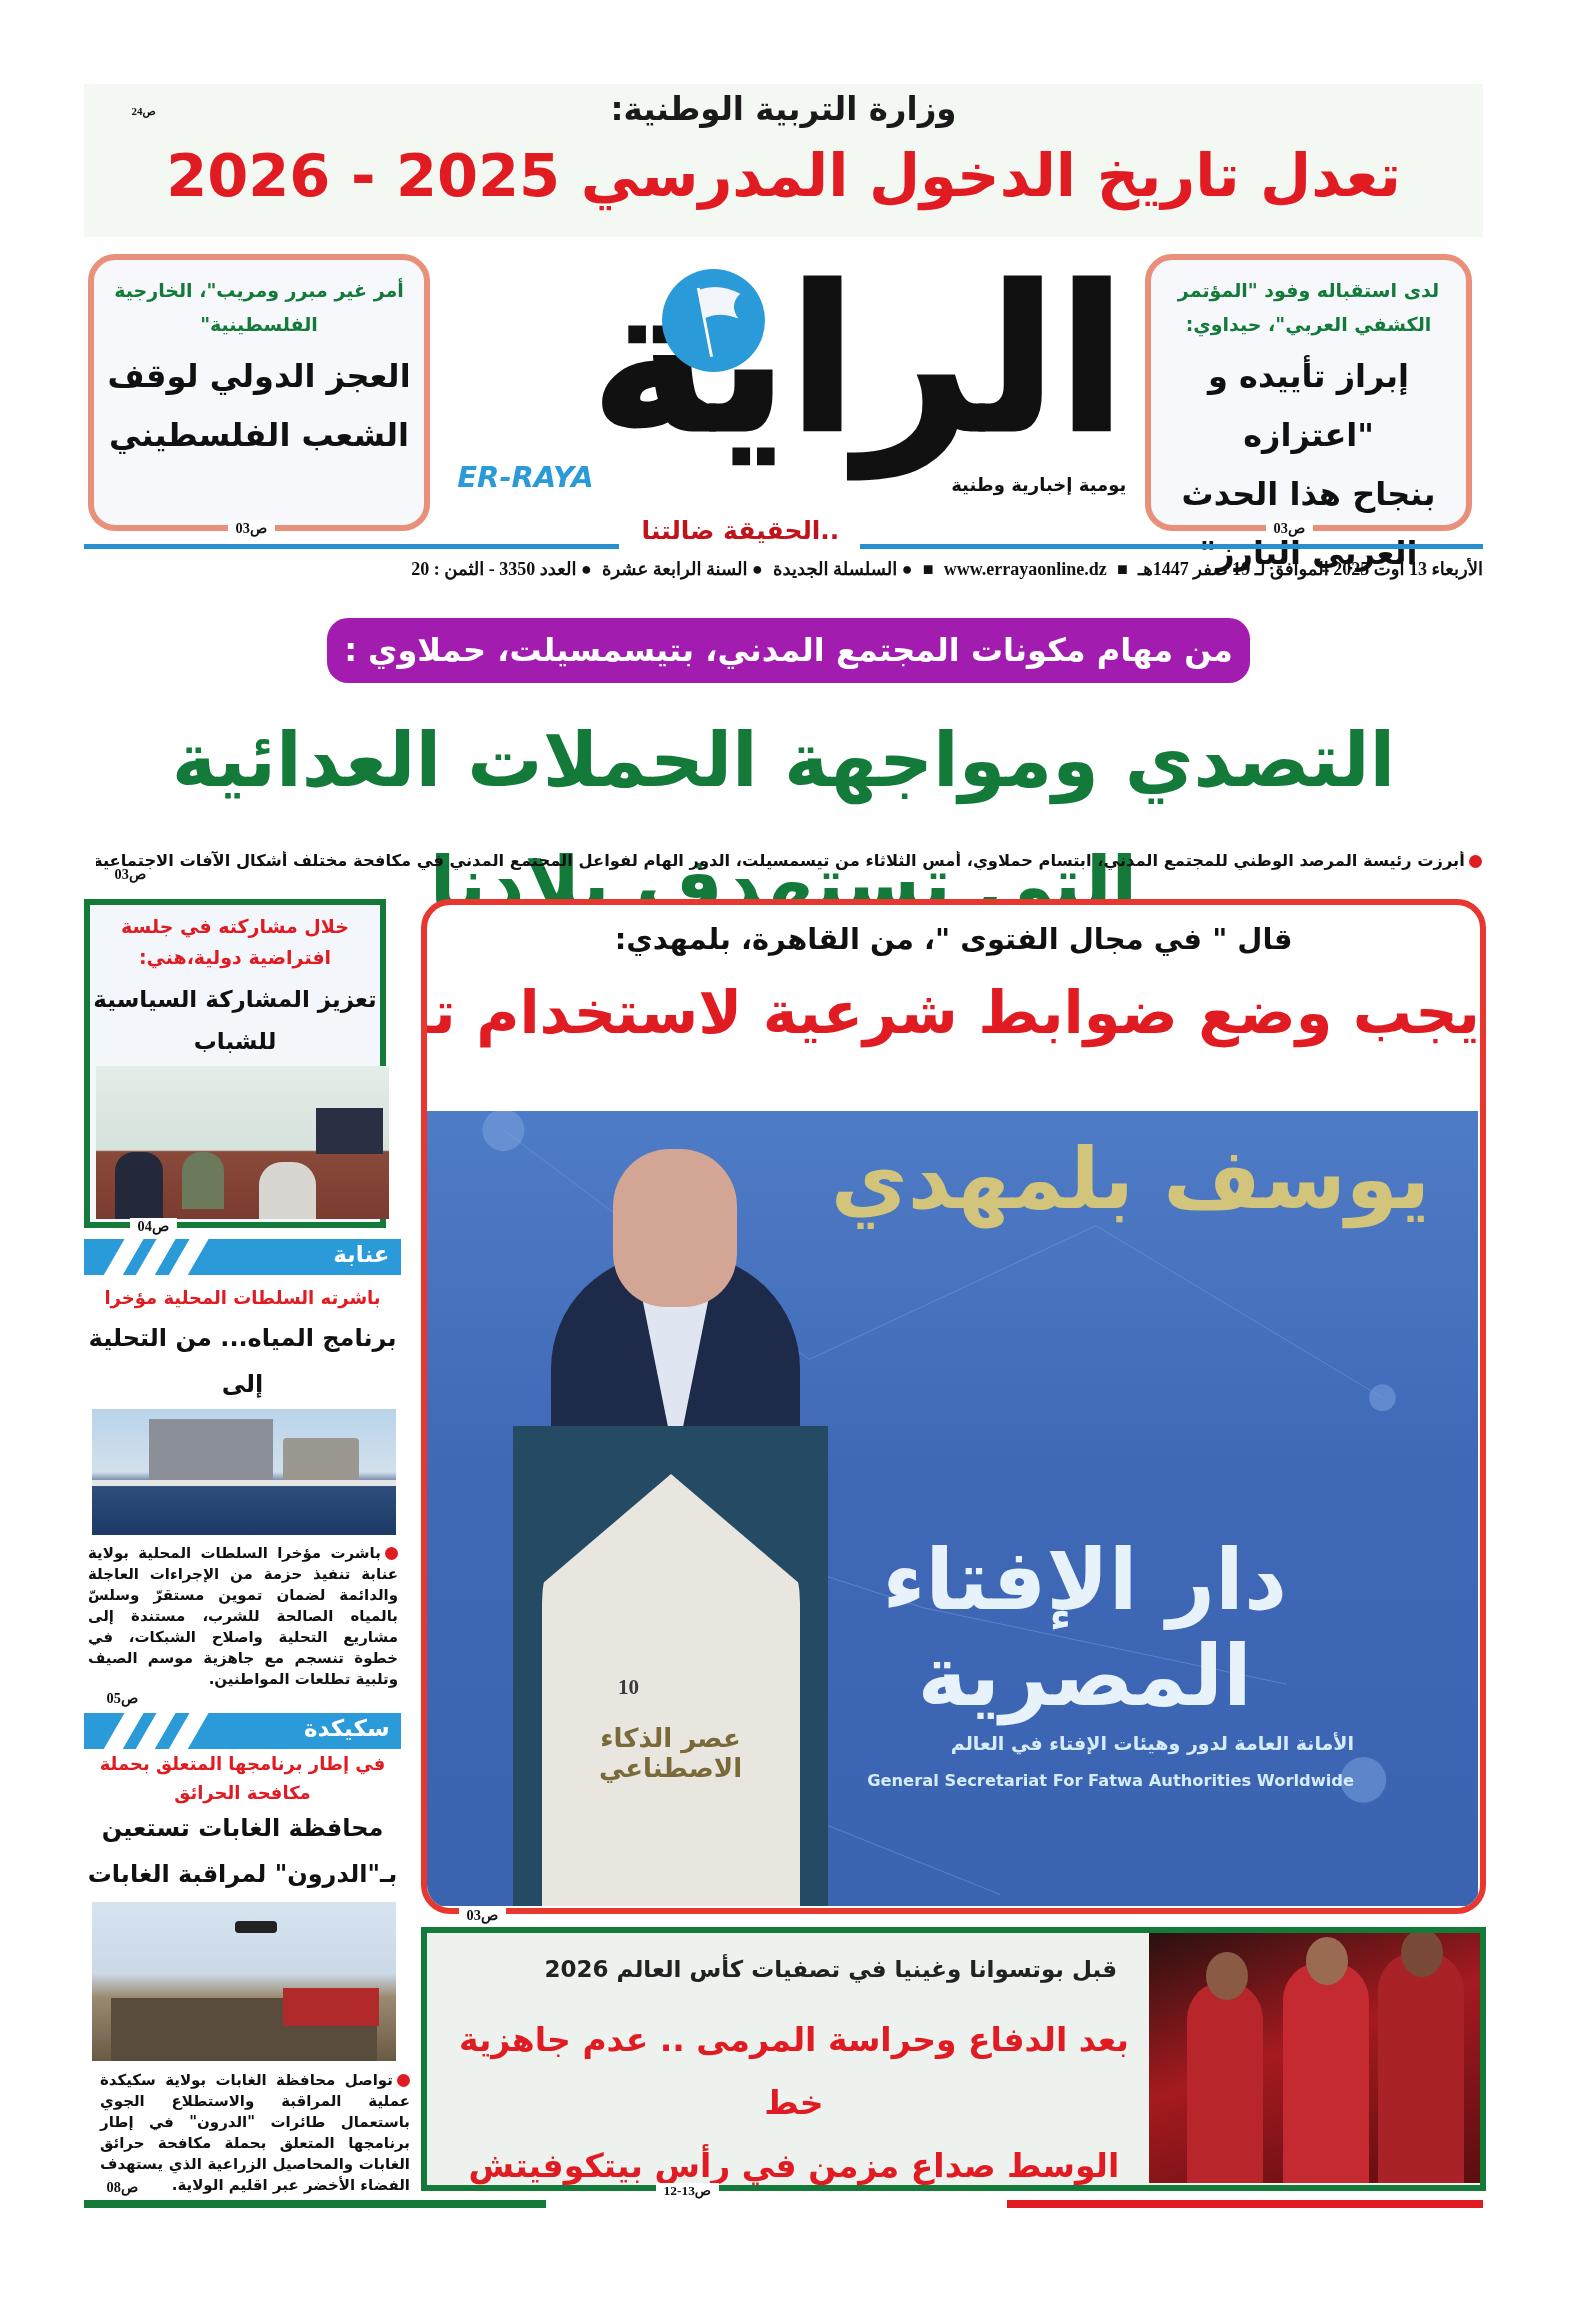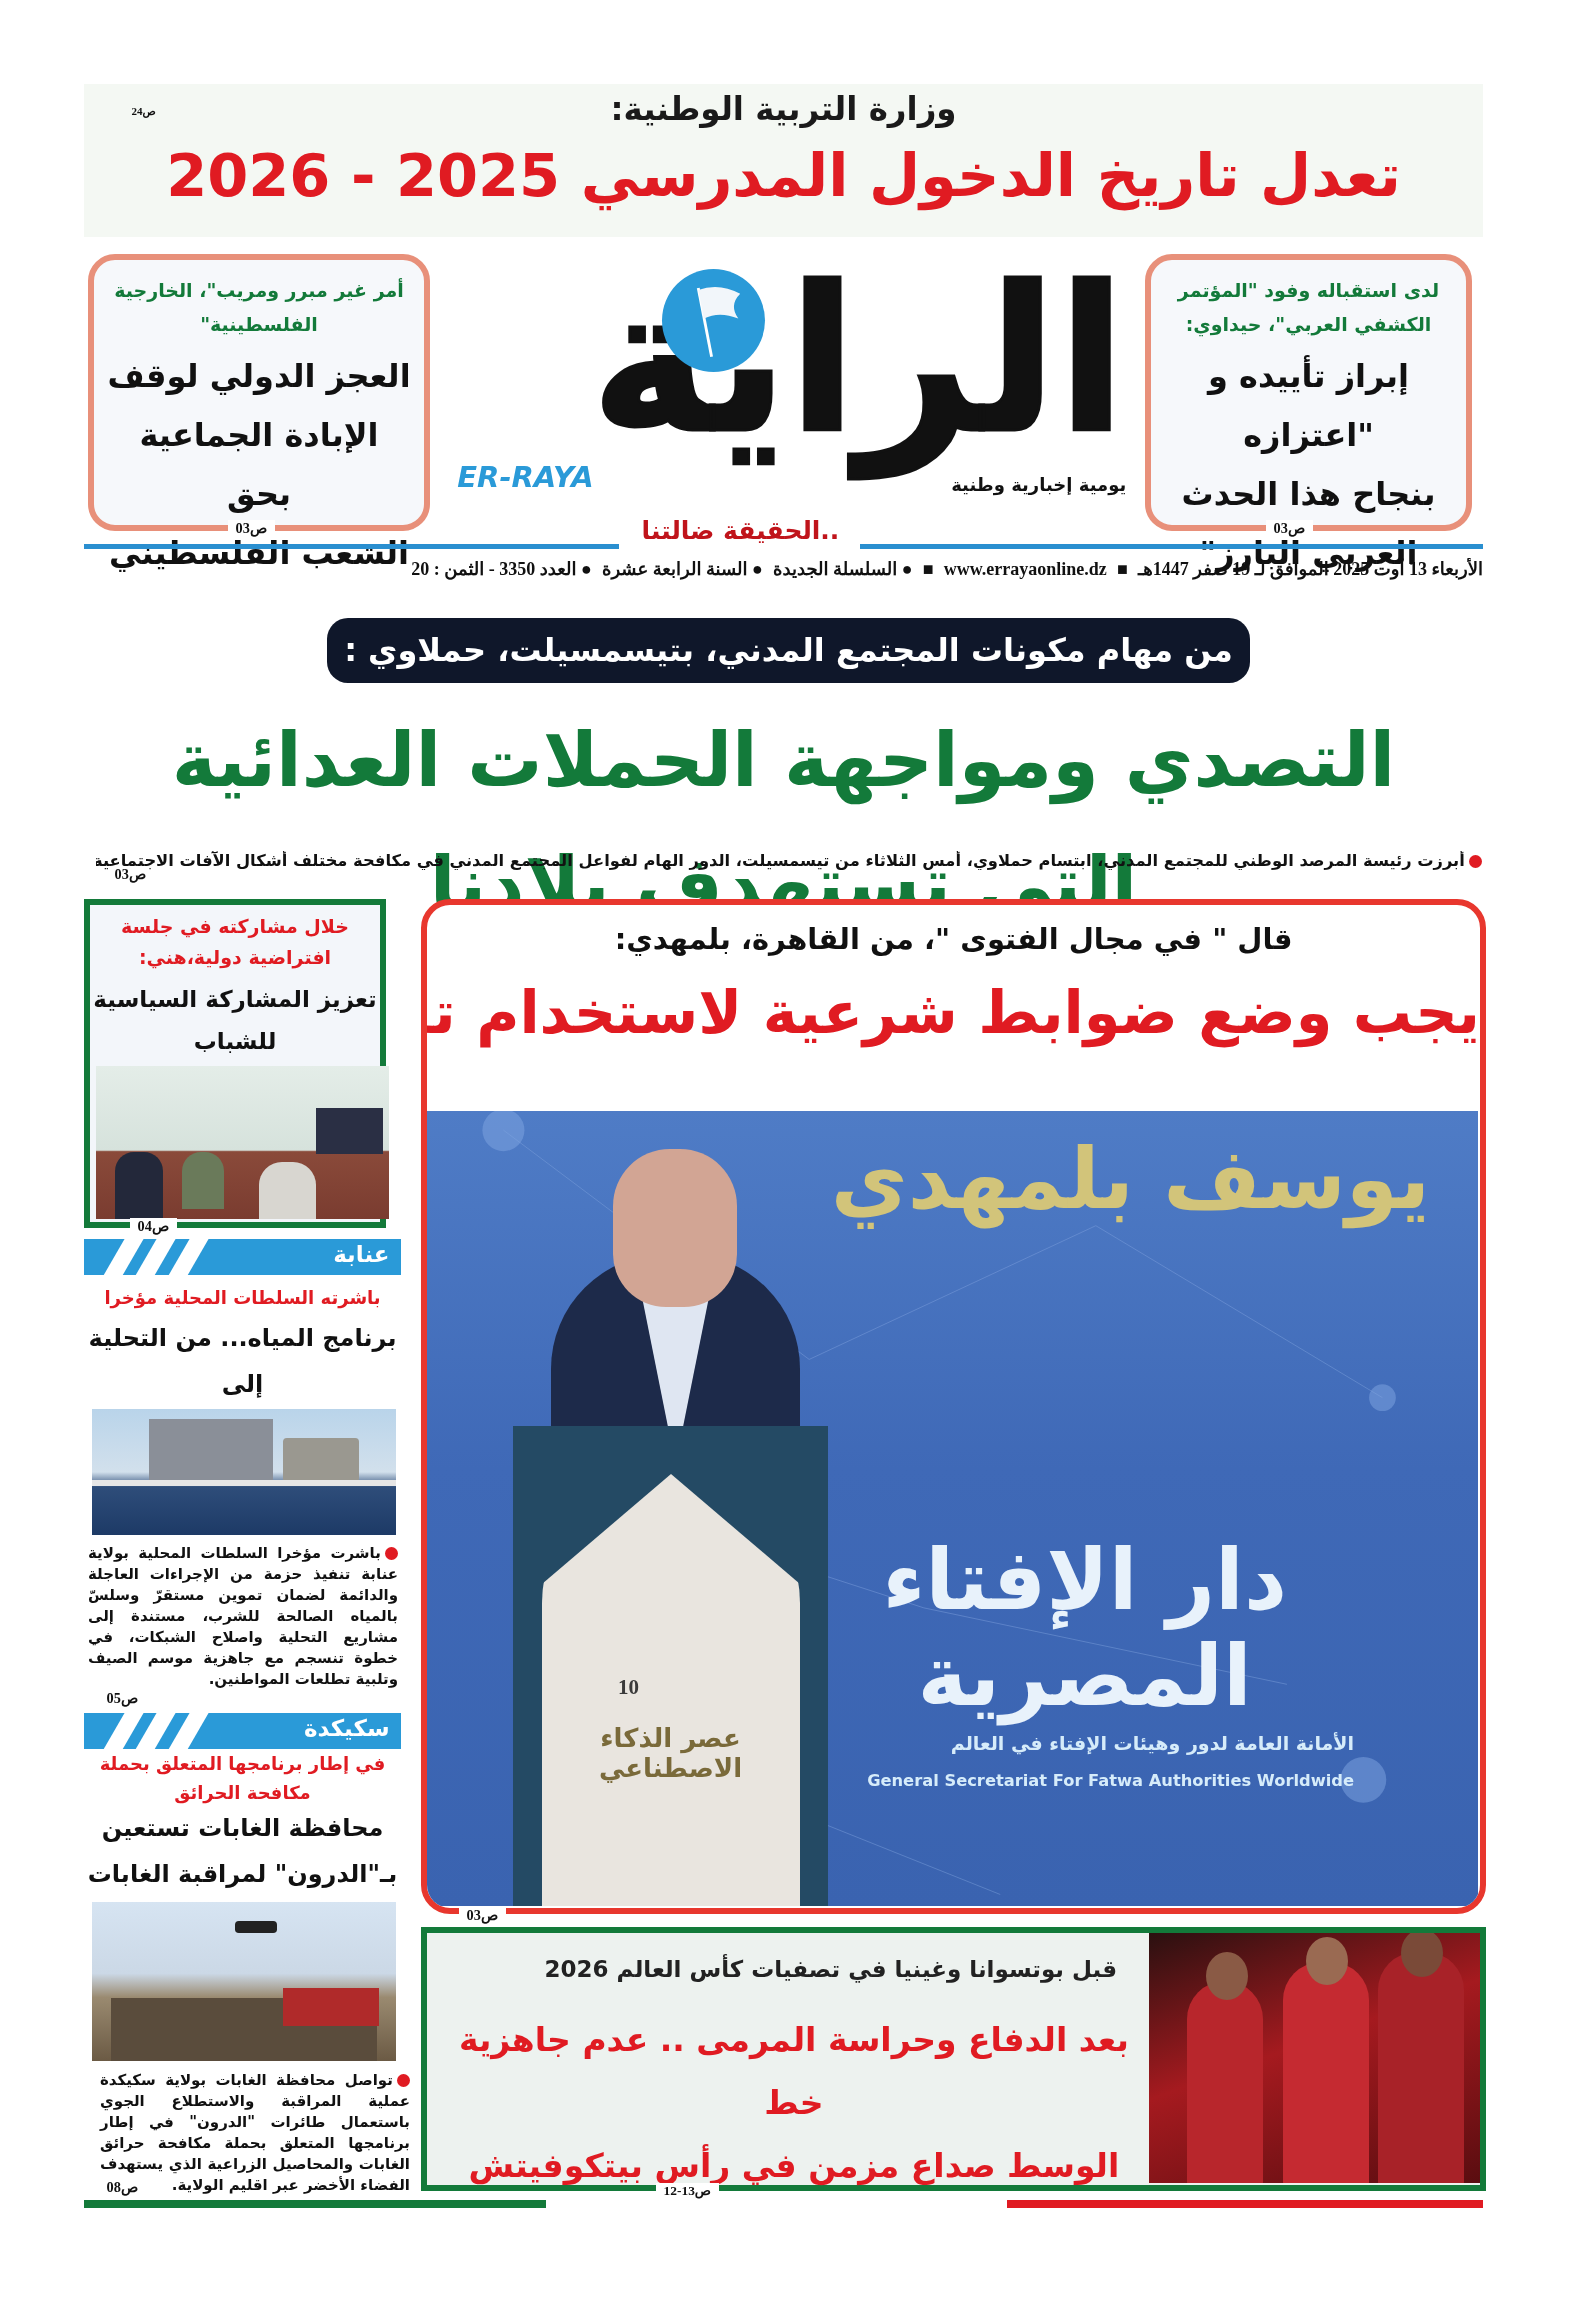--- a/index.html
+++ b/index.html
@@ -30,21 +30,21 @@
   #logo-sub { right: 3.8px; top: 216px; font-size: 18px; font-weight: bold; color: #111; margin-top: 8px; }
   #slogan-rule-l { left: 84px; top: 544px; width: 535px; height: 4.8px; background: #2a8fd0; }
   #slogan-rule-r { left: 860px; top: 544px; width: 623px; height: 4.8px; background: #2a8fd0; }
   #slogan { left: 621px; top: 516px; width: 239px; font-size: 25px; font-weight: bold; color: #c0141b; text-align: center; }
 
   
   #dateline { left: 84px; top: 558px; width: 1399px; height: 27px; font-size: 18px; font-weight: bold; color: #111; white-space: nowrap; overflow: hidden; font-family: "Liberation Serif", serif; }
   #dateline span { margin-left: 5.7px; }
 
   
-  #main-kicker { left: 327px; top: 618px; width: 923px; height: 65px; background: #0f172a; border-radius: 21px; color: #fff; font-size: 32px; font-weight: bold; text-align: center; line-height: 65px; }
+  #main-kicker { left: 327px; top: 618px; width: 923px; height: 65px; background: #a21caf; border-radius: 21px; color: #fff; font-size: 32px; font-weight: bold; text-align: center; line-height: 65px; }
 
   
   #main-headline { left: 84px; top: 698px; width: 1399px; font-size: 75px; font-weight: bold; color: #137a3a; text-align: center; line-height: 124px; letter-spacing: -1px; }
   #main-lead { left: 96px; top: 851px; width: 1386px; font-size: 16.3px; font-weight: bold; color: #111; white-space: nowrap; overflow: hidden; }
   .bullet { display: inline-block; width: 13.4px; height: 13.4px; border-radius: 50%; background: #e01b22; margin-left: 3.8px; vertical-align: middle; }
   #main-lead-ref { left: 107px; top: 866px; background: transparent; }
 
   
   #feature { left: 421px; top: 899px; width: 1065px; height: 1015px; border: 6.7px solid #e8372e; border-radius: 29px; background: #fff; overflow: hidden; }
   #feature-kicker { left: 0; right: 0; top: 17px; font-size: 29px; font-weight: bold; color: #111; text-align: center; }
@@ -117,21 +117,20 @@
     <div>بنجاح هذا الحدث</div>
     <div>العربي البارز"</div>
   </div>
   <div class="pageref" style="left:115px;">ص03</div>
 </div>
 
 <div id="box-left" class="abs sidebox">
   <div class="kicker">أمر غير مبرر ومريب"، الخارجية الفلسطينية"</div>
   <div class="title">
     <div>العجز الدولي لوقف</div>
-    <div>الإبادة الجماعية بحق</div>
     <div>الشعب الفلسطيني</div>
   </div>
   <div class="pageref" style="left:134px;">ص03</div>
 </div>
 
 <div id="logo" class="abs">
   <div id="logo-ar" class="abs">الراية</div>
   <div id="logo-circle" class="abs">
     <svg width="103" height="103" viewBox="0 0 108 108">
       <line x1="38" y1="20" x2="52" y2="92" stroke="#fff" stroke-width="3"></line>

